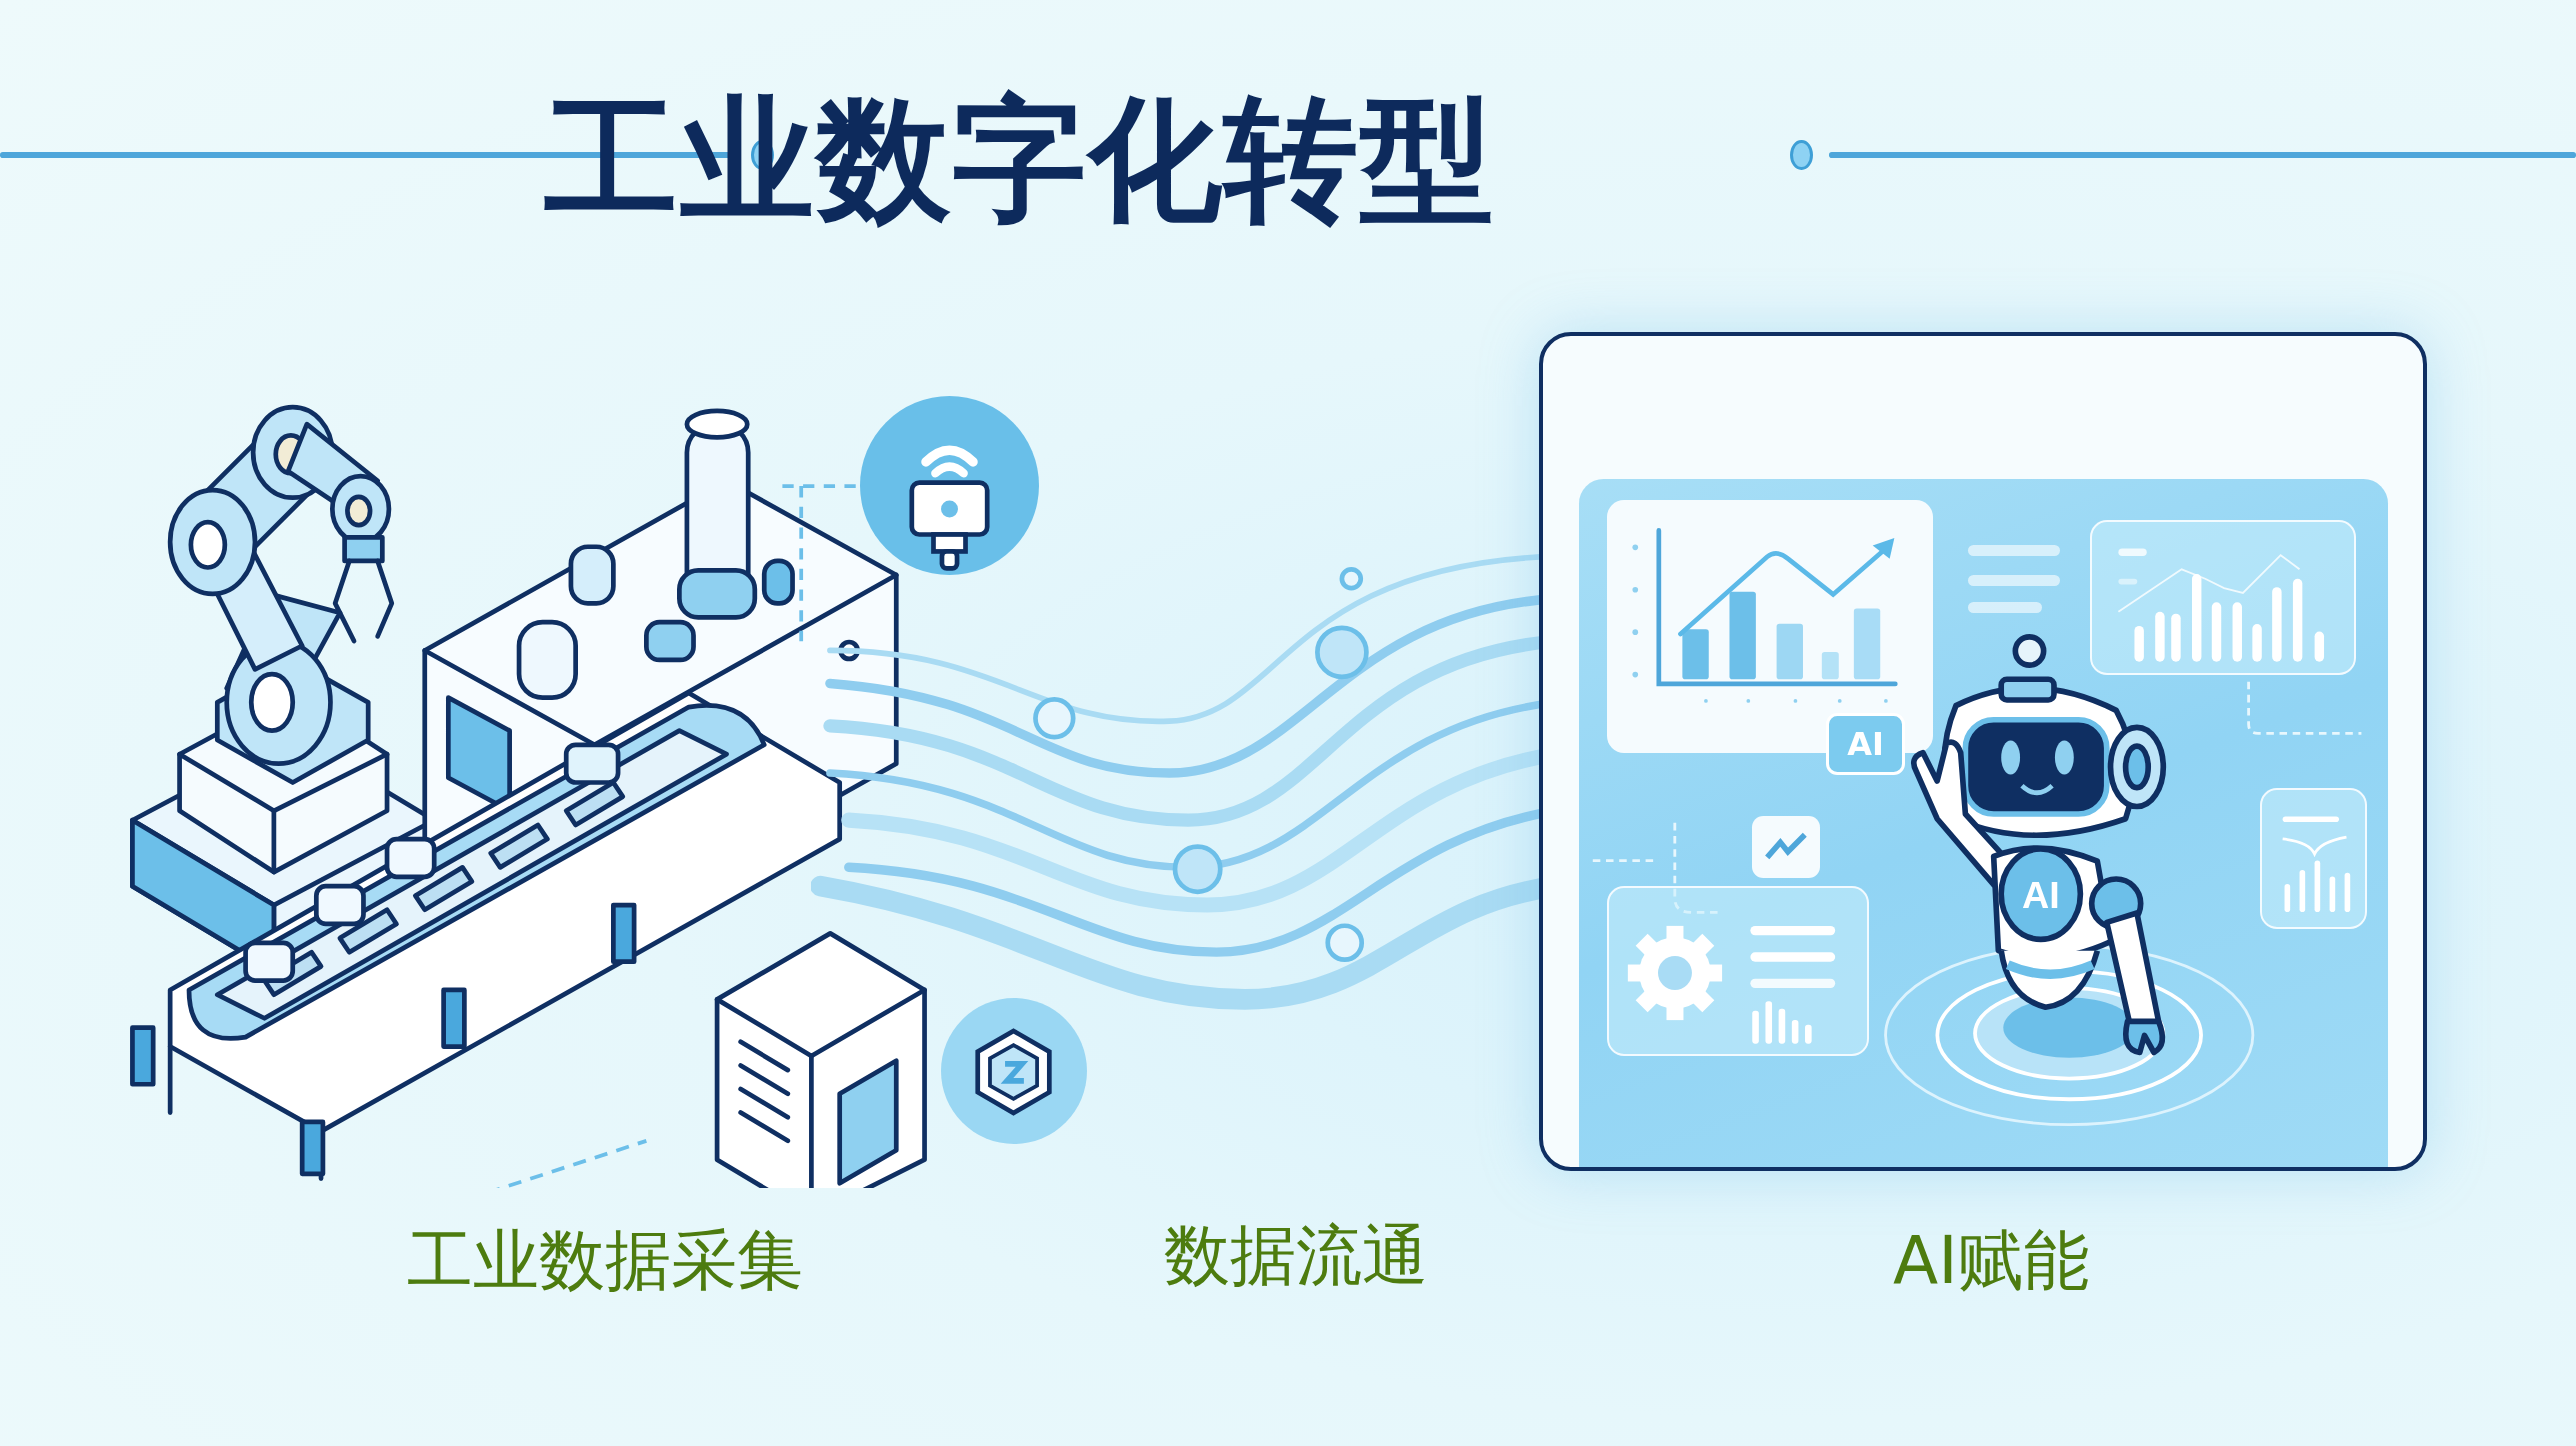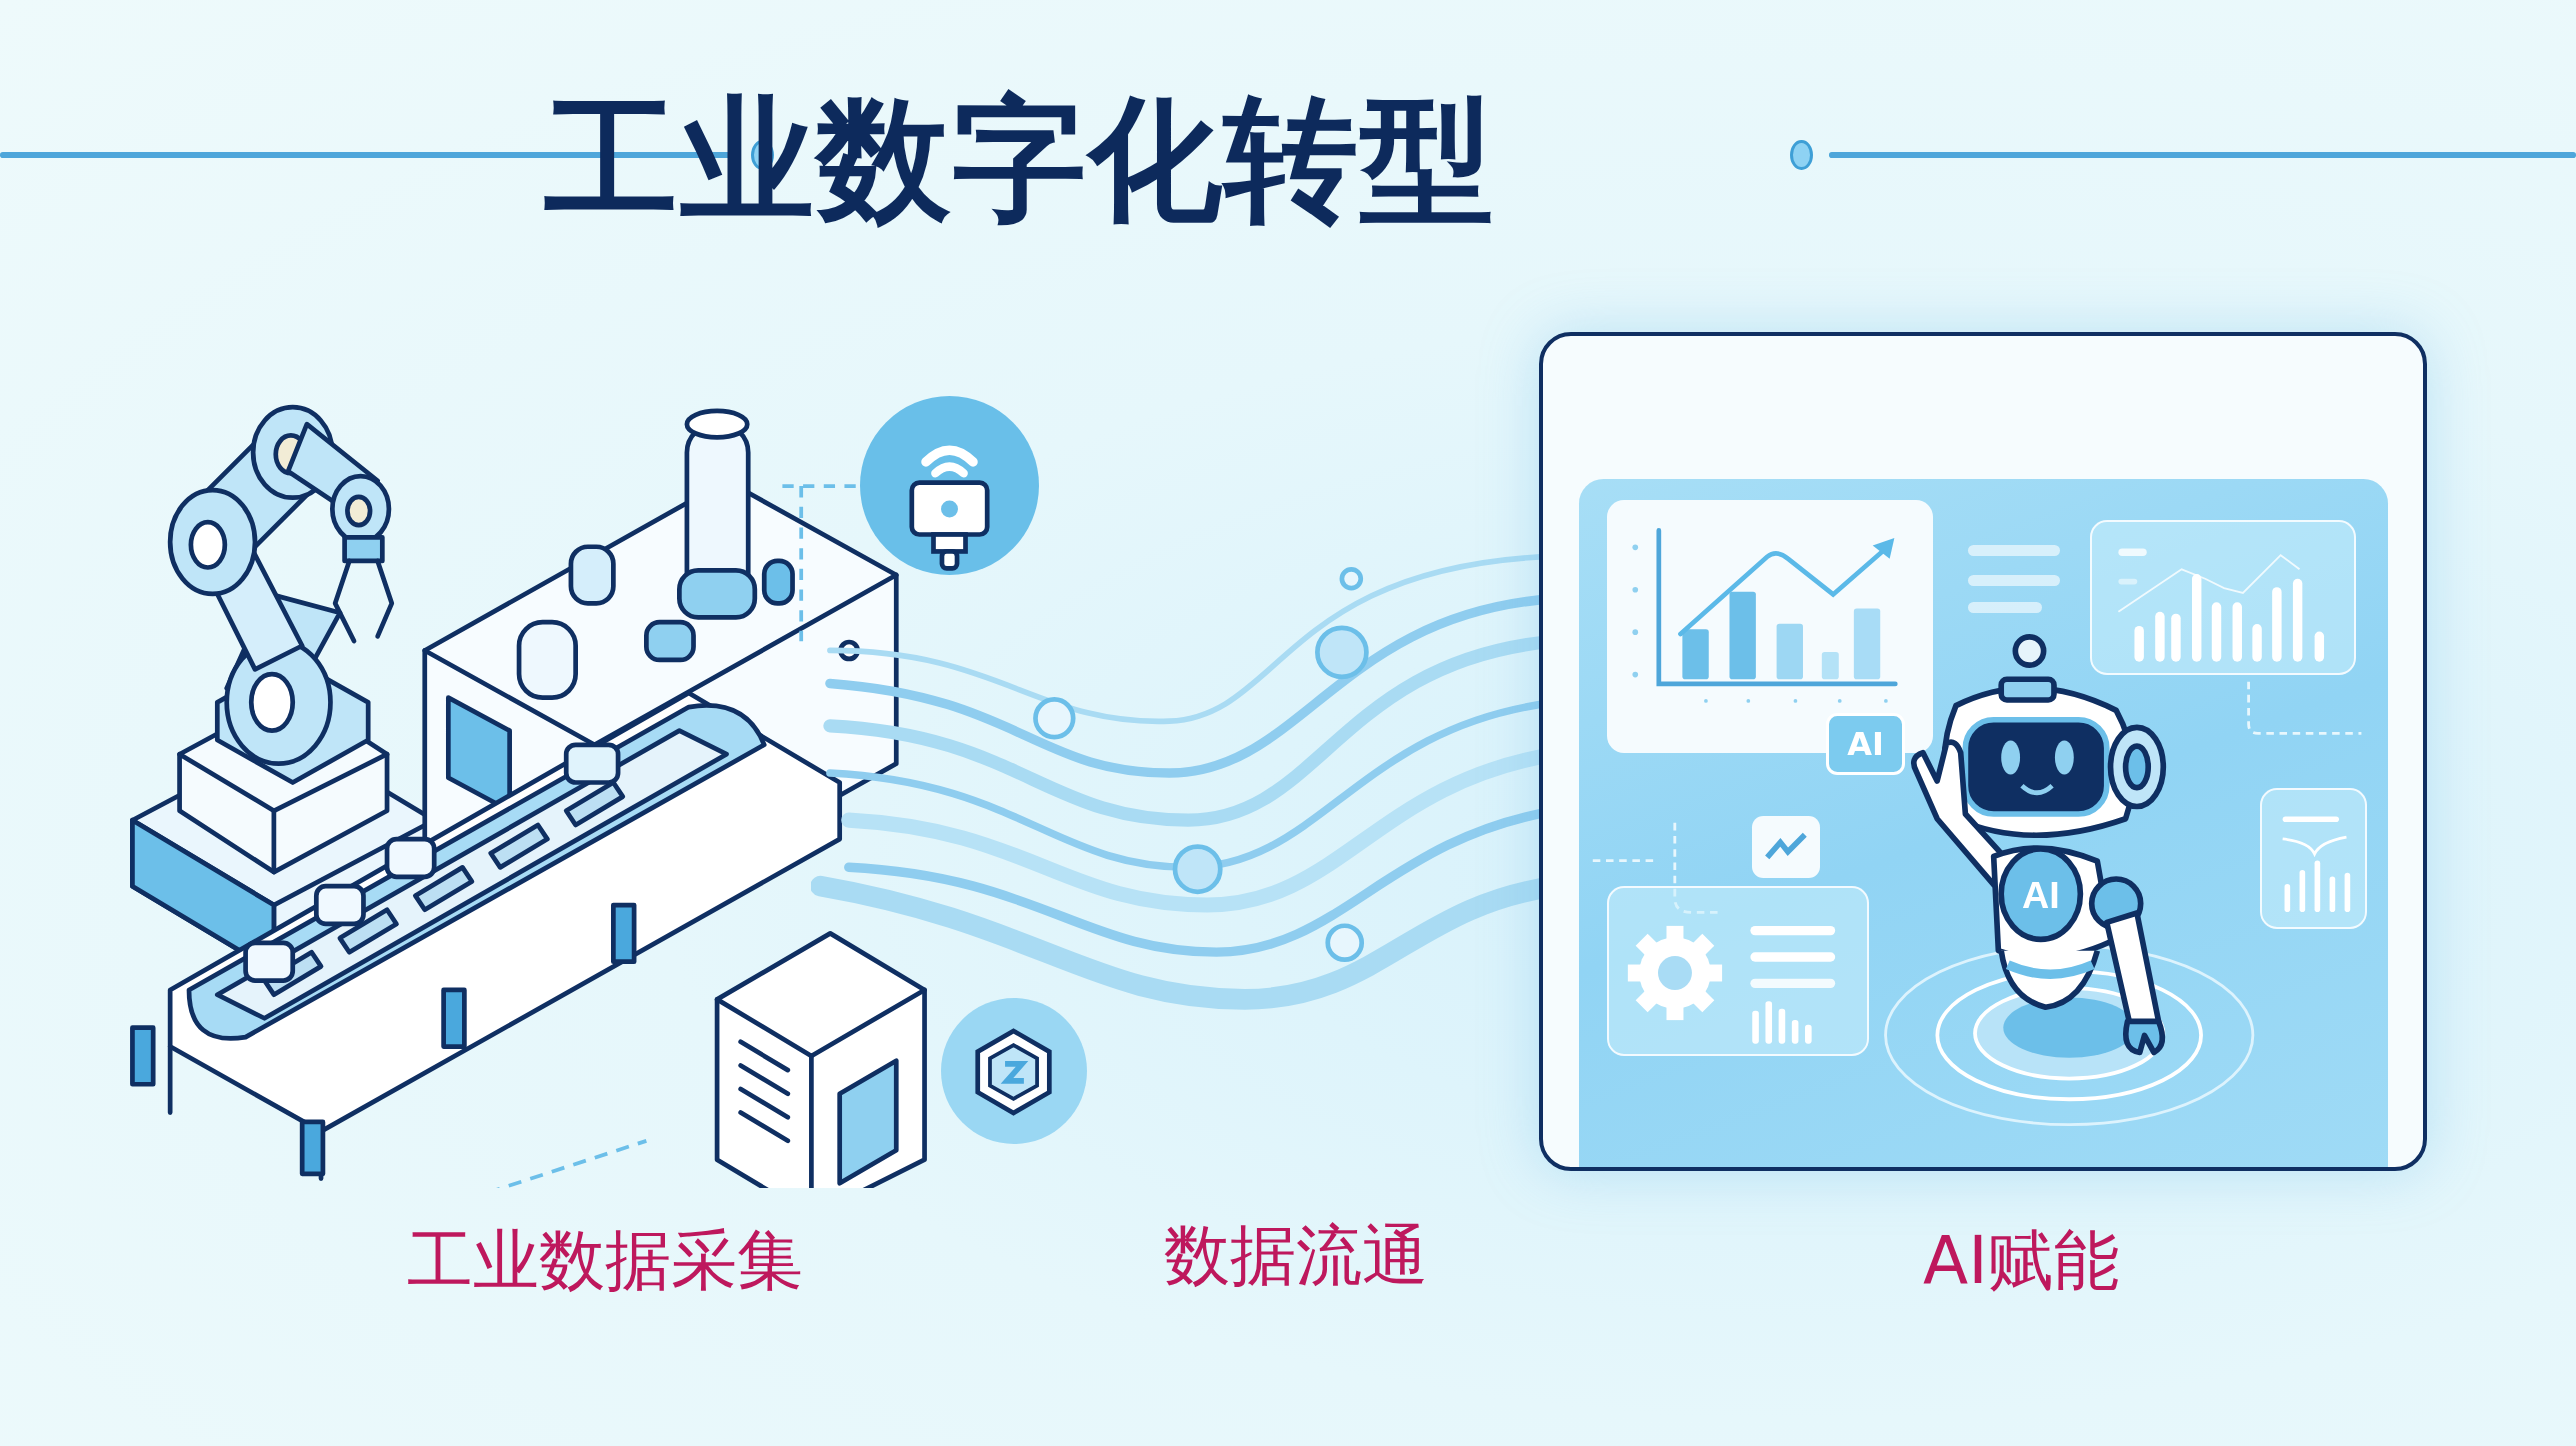--- a/index.html
+++ b/index.html
@@ -15,21 +15,21 @@
   
   .title-line { position: absolute; top: 152px; height: 5.7px; background: #4ea6da; border-radius: 2.8px; }
   .title-dot { position: absolute; top: 140px; width: 22.6px; height: 30px; border-radius: 50%;
     background: #8ed2f3; border: 3.8px solid #3e9fd6; }
   .title {
     position: absolute; left: 0; width: 2040px; top: 85px; text-align: center;
     font-size: 134px; font-weight: bold; color: #0d2a5c; letter-spacing: 1.9px; line-height: 151px;
   }
 
   
-  .section-label { position: absolute; top: 1218px; font-size: 66px; color: #be185d; line-height: 85px; white-space: nowrap; }
+  .section-label { position: absolute; top: 1218px; font-size: 66px; color: #4d7c0f; line-height: 85px; white-space: nowrap; }
 
   
   .panel {
     position: absolute; left: 1539px; top: 332px; width: 888px; height: 839px;
     border: 4.7px solid #0f2f62; border-radius: 32px; background: #f6fcfe; overflow: hidden;
     box-shadow: 0 0 57px rgba(110,190,235,0.35);
   }
   .panel-header {
     height: 117px; background: linear-gradient(#6cc5ee, #5bb9e8);
     border-bottom: 4.7px solid #0f2f62;
@@ -319,14 +319,14 @@
         <path d="M125 355 Q170 375 215 355" stroke="#6cbfe9" stroke-width="10" fill="none"></path>
       </g>
       <text x="160" y="295" text-anchor="middle" font-family="Liberation Sans, sans-serif" font-weight="bold" font-size="40" fill="#ffffff">AI</text>
     </svg>
 
   </div>
 </div>
 
 <div class="section-label" style="left:407px;">工业数据采集</div>
 <div class="section-label" style="left:1164px;font-family:Liberation Mono, monospace;">数据流通</div>
-<div class="section-label" style="left:1893px;margin-left:30px;">AI赋能</div>
+<div class="section-label" style="left:1893px;">AI赋能</div>
 
 
 </body></html>

